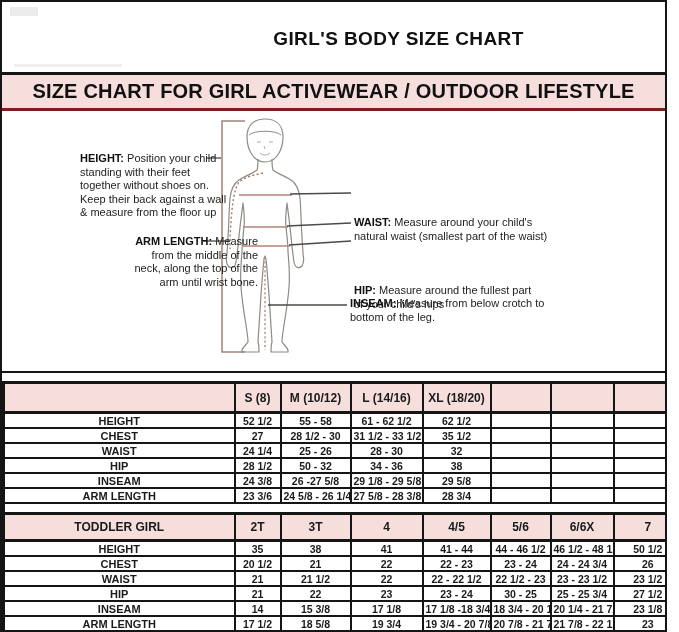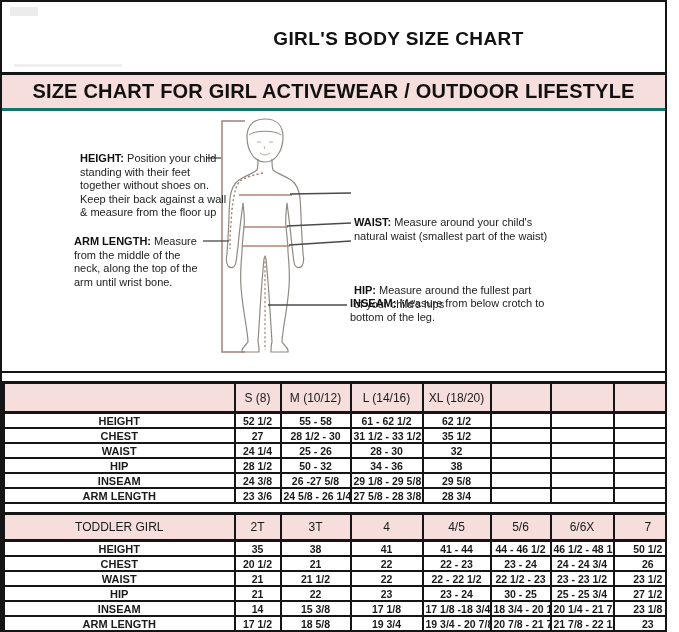--- a/index.html
+++ b/index.html
@@ -12,45 +12,45 @@
   .title-band{position:relative; height:70px; background:#fff;}
   .title-band h1{
     margin:0; padding:26px 0 0 130px; text-align:center;
     font-size:19px; font-weight:700; letter-spacing:.4px; color:#111;
   }
   .smudge{position:absolute; left:8px; top:5px; width:28px; height:9px; background:#ececec;}
   .smudge2{position:absolute; left:12px; top:62px; width:108px; height:3px; background:#f1efee;}
   
   .banner{
     height:33px; background:var(--pink,#f6dedc);
-    border-top:3px solid #151515; border-bottom:3px solid #0f766e;
+    border-top:3px solid #151515; border-bottom:3px solid #7f1d1d;
     display:flex; align-items:center; justify-content:center;
   }
   .banner span{font-size:20px; font-weight:700; letter-spacing:.2px; color:#111;}
   
   .diagram{position:relative; height:260px; border-bottom:2px solid #151515; background:#fff;}
   .diagram svg{position:absolute; left:0; top:0;}
   .note{position:absolute; font-size:11px; line-height:13.5px; color:#222; white-space:pre-line;}
   .note b{font-weight:700; color:#111;}
   .note-height{left:78px; top:41px;  width:170px;}
-  .note-arm   {left:72px; top:124px; width:170px;}
+  .note-arm   {left:86px; top:124px; width:170px;text-align:right;}
   .note-chest {left:352px; top:74px;  width:240px;}
   .note-waist {left:352px; top:105px; width:240px;}
   .note-hip   {left:352px; top:137px; width:240px;margin-top:36px;}
   .note-inseam{left:348px; top:186px; width:240px;}
   .spacer{height:8px; background:#fff;}
   
   table{border-collapse:collapse; table-layout:fixed; width:100%; background:#fff;}
   table.girls{border:3px solid #151515; border-bottom:none;}
   table.toddler{border:3px solid #151515; border-bottom:4px solid #151515;}
   th,td{
     border:2px solid #151515; text-align:center; vertical-align:middle;
     overflow:hidden; white-space:nowrap; padding:0 2px;
   }
-  th{background:var(--pink,#f6dedc); font-size:12px; font-weight:400; border-bottom:3px solid #151515;}
+  th{background:var(--pink,#f6dedc); font-size:12px; font-weight:700; border-bottom:3px solid #151515;}
   table.girls th{height:27px;}
   table.toddler th{height:24px;}
   td{height:13px; font-size:10.5px; font-weight:700;}
   td.lbl{font-size:11px;}
   tr.filler td{border-left:none; border-right:none; border-bottom:none;}
   table.girls tr.filler td{height:8px;}
   table.toddler tr.filler td{height:13px;}
 </style>
 </head>
 <body>

